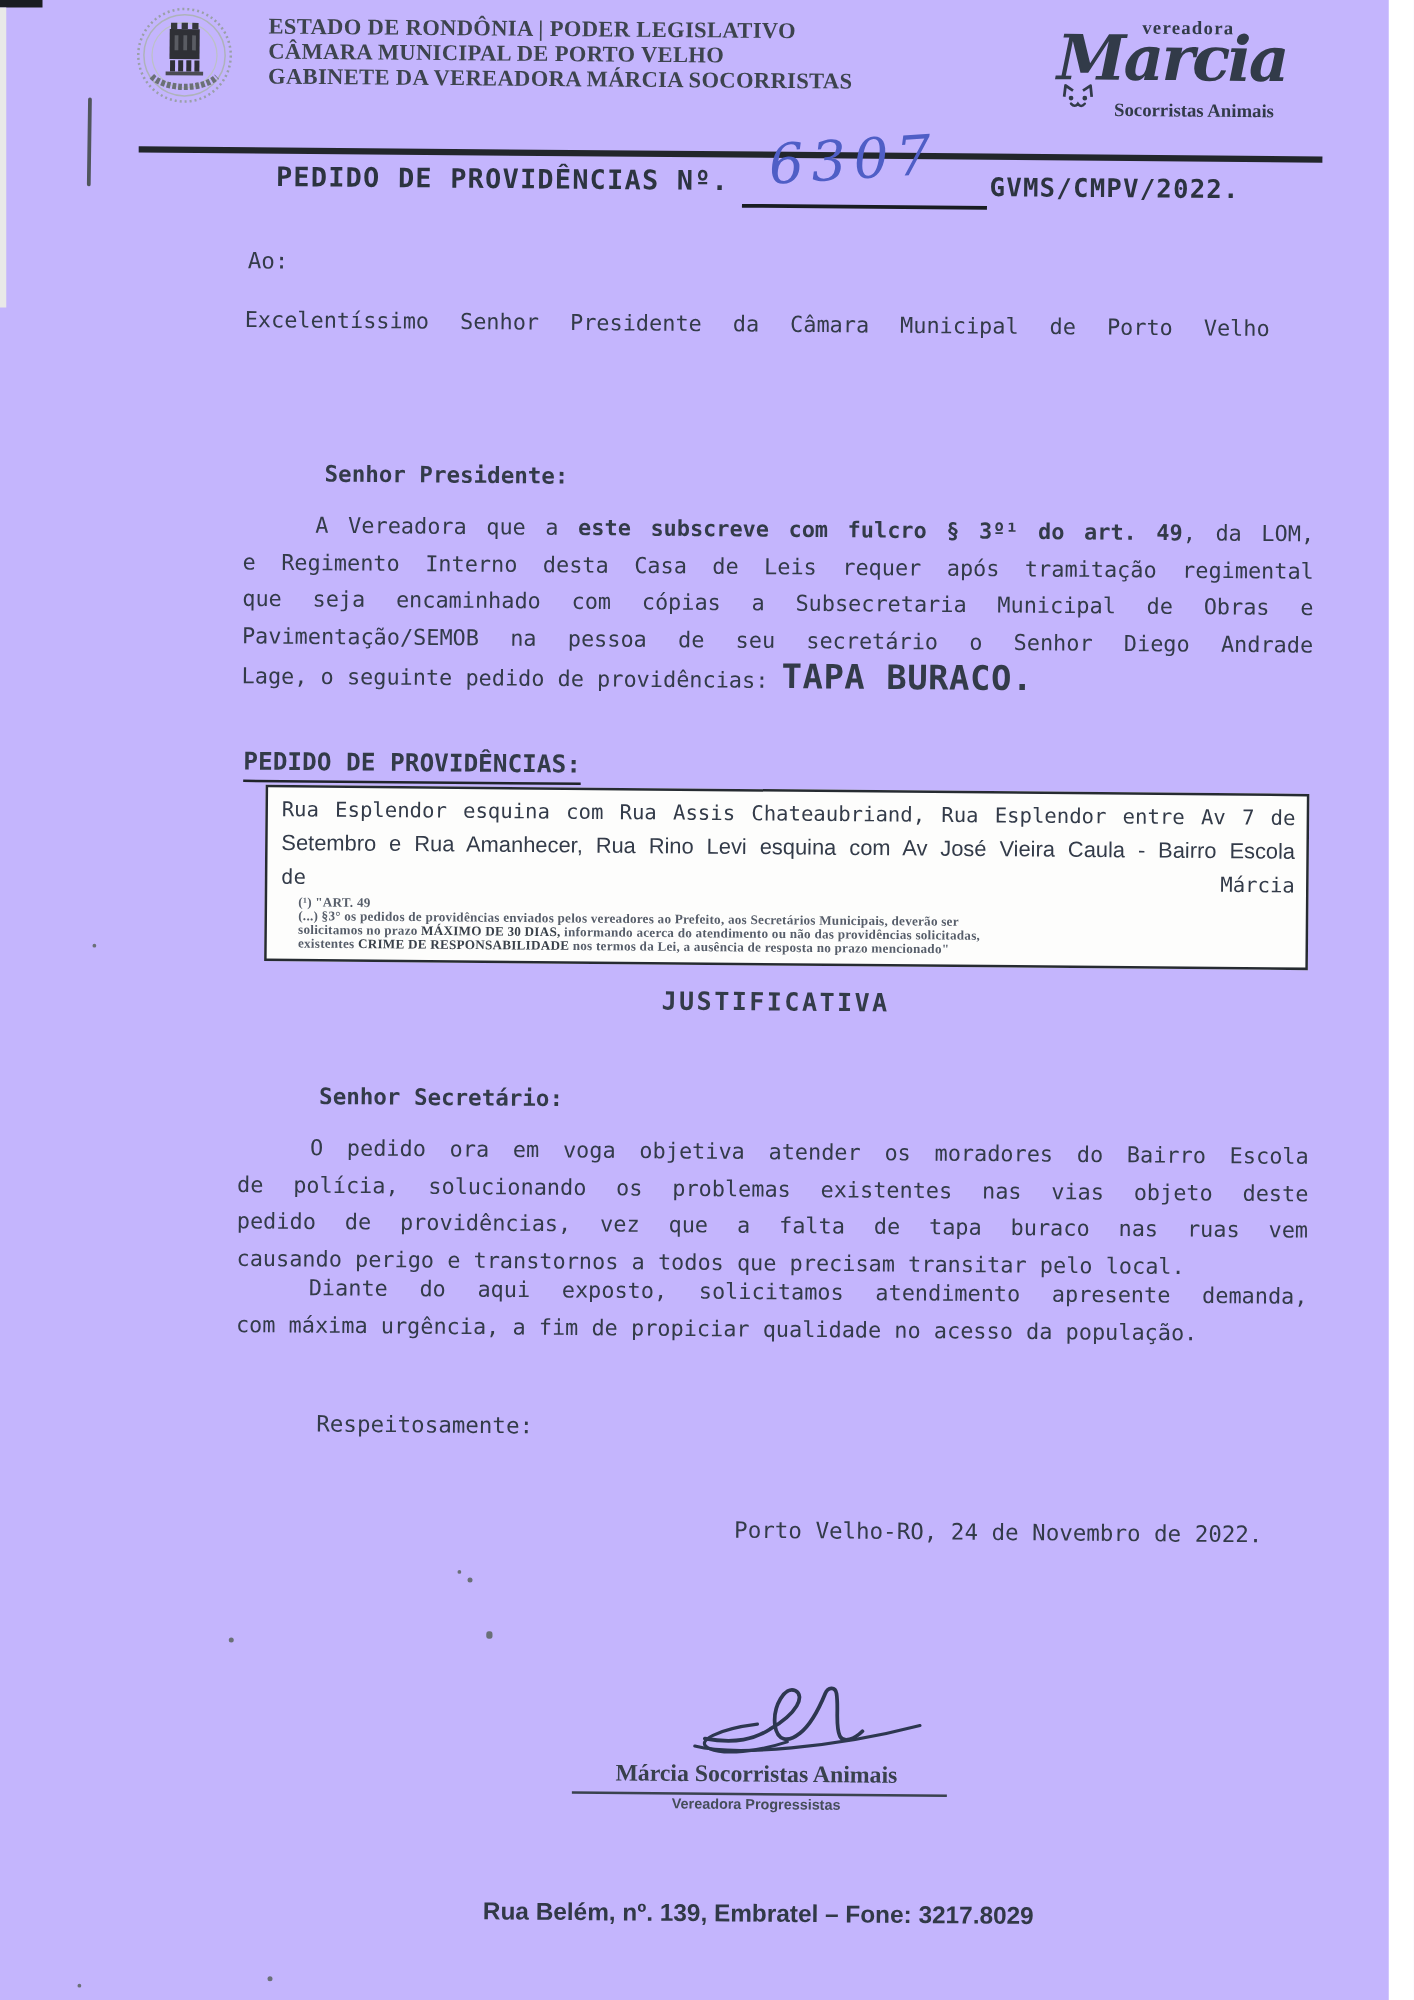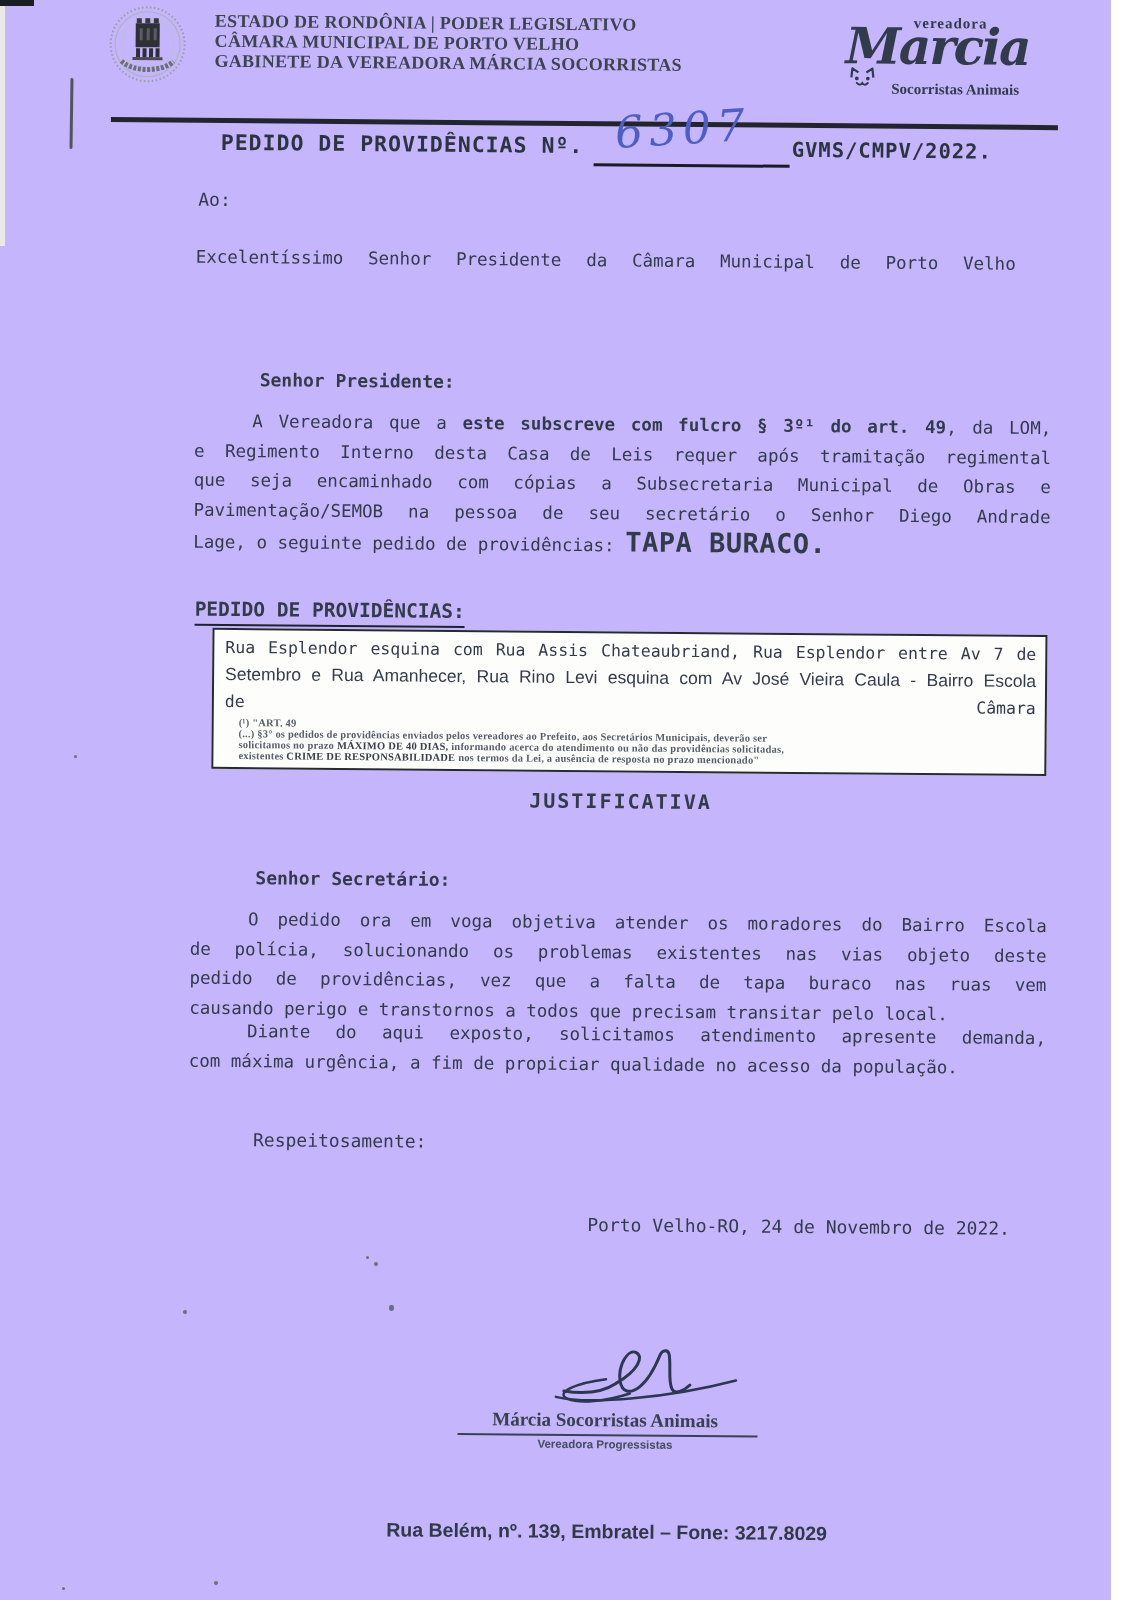--- a/index.html
+++ b/index.html
@@ -19,21 +19,21 @@
   .mlogo .cat{position:absolute;left:20px;top:58px;}
   .rule{left:112px;top:117px;width:947px;height:4.5px;background:#22262b;}
 
   
   .t-label{left:222px;top:129px;font-weight:bold;font-size:21.5px;letter-spacing:1px;color:#2c3440;}
   .t-underline{left:595px;top:159px;width:196px;height:3px;background:#191d22;}
   .t-number{left:616px;top:98px;font:italic 44px "DejaVu Serif",serif;color:#4f5ec6;
             letter-spacing:6px;transform:rotate(-4deg);}
   .t-suffix{left:793px;top:132px;font-weight:bold;font-size:20.5px;letter-spacing:1px;color:#2c3440;}
 
-  .ao{left:200px;top:188px;font-size:18px;}
+  .ao{left:200px;top:198px;font-size:18px;}
   .greet{left:198px;top:246px;width:820px;font-size:17.5px;}
   .sal1{left:263px;top:368px;font-weight:bold;font-size:18px;}
   .p1{left:198px;top:406px;width:857px;font-size:17.5px;line-height:29.5px;}
 
   .sec-h{left:200px;top:597px;font-weight:bold;font-size:19.5px;border-bottom:2.5px solid #20242a;
          padding-bottom:3px;}
   .reqbox{left:218px;top:627px;width:811px;border:2.5px solid #262b31;padding:4px 9px 6px 11px;background:#fdfdfc;}
   .reqbox .boxtext{font-size:16.5px;line-height:27px;}
   .fnote{margin:2px 0 0 14px;font-family:"Liberation Serif",serif;font-weight:bold;font-size:10.5px;
          line-height:11px;color:#575e6a;letter-spacing:0.2px;}
@@ -145,26 +145,26 @@
         <div class="rline justify"><span>que seja encaminhado com cópias a Subsecretaria Municipal de Obras e</span></div>
         <div class="rline justify"><span>Pavimentação/SEMOB na pessoa de seu secretário o Senhor Diego Andrade</span></div>
         <div class="rline left"><span>Lage, o seguinte pedido de providências: </span><span class="big">TAPA BURACO.</span></div>
       </div>
 
     <div class="abs sec-h">PEDIDO DE PROVIDÊNCIAS:</div>
     <div class="abs reqbox">
       <div class="boxtext">
           <div class="rline justify"><span>Rua Esplendor esquina com Rua Assis Chateaubriand, Rua Esplendor entre Av 7 de</span></div>
           <div class="rline justify sans"><span>Setembro e Rua Amanhecer, Rua Rino Levi esquina com Av José Vieira Caula - Bairro Escola</span></div>
-          <div class="rline between"><span>de</span><span>Câmara</span></div>
+          <div class="rline between"><span>de</span><span>Márcia</span></div>
         </div>
       <div class="fnote">
           <div class="rline left"><span>(¹) "ART. 49</span></div>
           <div class="rline left"><span>(...) §3° os pedidos de providências enviados pelos vereadores ao Prefeito, aos Secretários Municipais, deverão ser</span></div>
-          <div class="rline left"><span>solicitamos no prazo </span><span class="xb">MÁXIMO DE 40 DIAS,</span><span> informando acerca do atendimento ou não das providências solicitadas,</span></div>
+          <div class="rline left"><span>solicitamos no prazo </span><span class="xb">MÁXIMO DE 30 DIAS,</span><span> informando acerca do atendimento ou não das providências solicitadas,</span></div>
           <div class="rline left"><span>existentes </span><span class="xb">CRIME DE RESPONSABILIDADE</span><span> nos termos da Lei, a ausência de resposta no prazo mencionado"</span></div>
         </div>
     </div>
 
     <div class="abs just-h">JUSTIFICATIVA</div>
     <div class="abs sal2">Senhor Secretário:</div>
     <div class="abs jp1">
         <div class="rline justify" style="text-indent: 58px;"><span>O pedido ora em voga objetiva atender os moradores do Bairro Escola</span></div>
         <div class="rline justify"><span>de polícia, solucionando os problemas existentes nas vias objeto deste</span></div>
         <div class="rline justify"><span>pedido de providências, vez que a falta de tapa buraco nas ruas vem</span></div>

